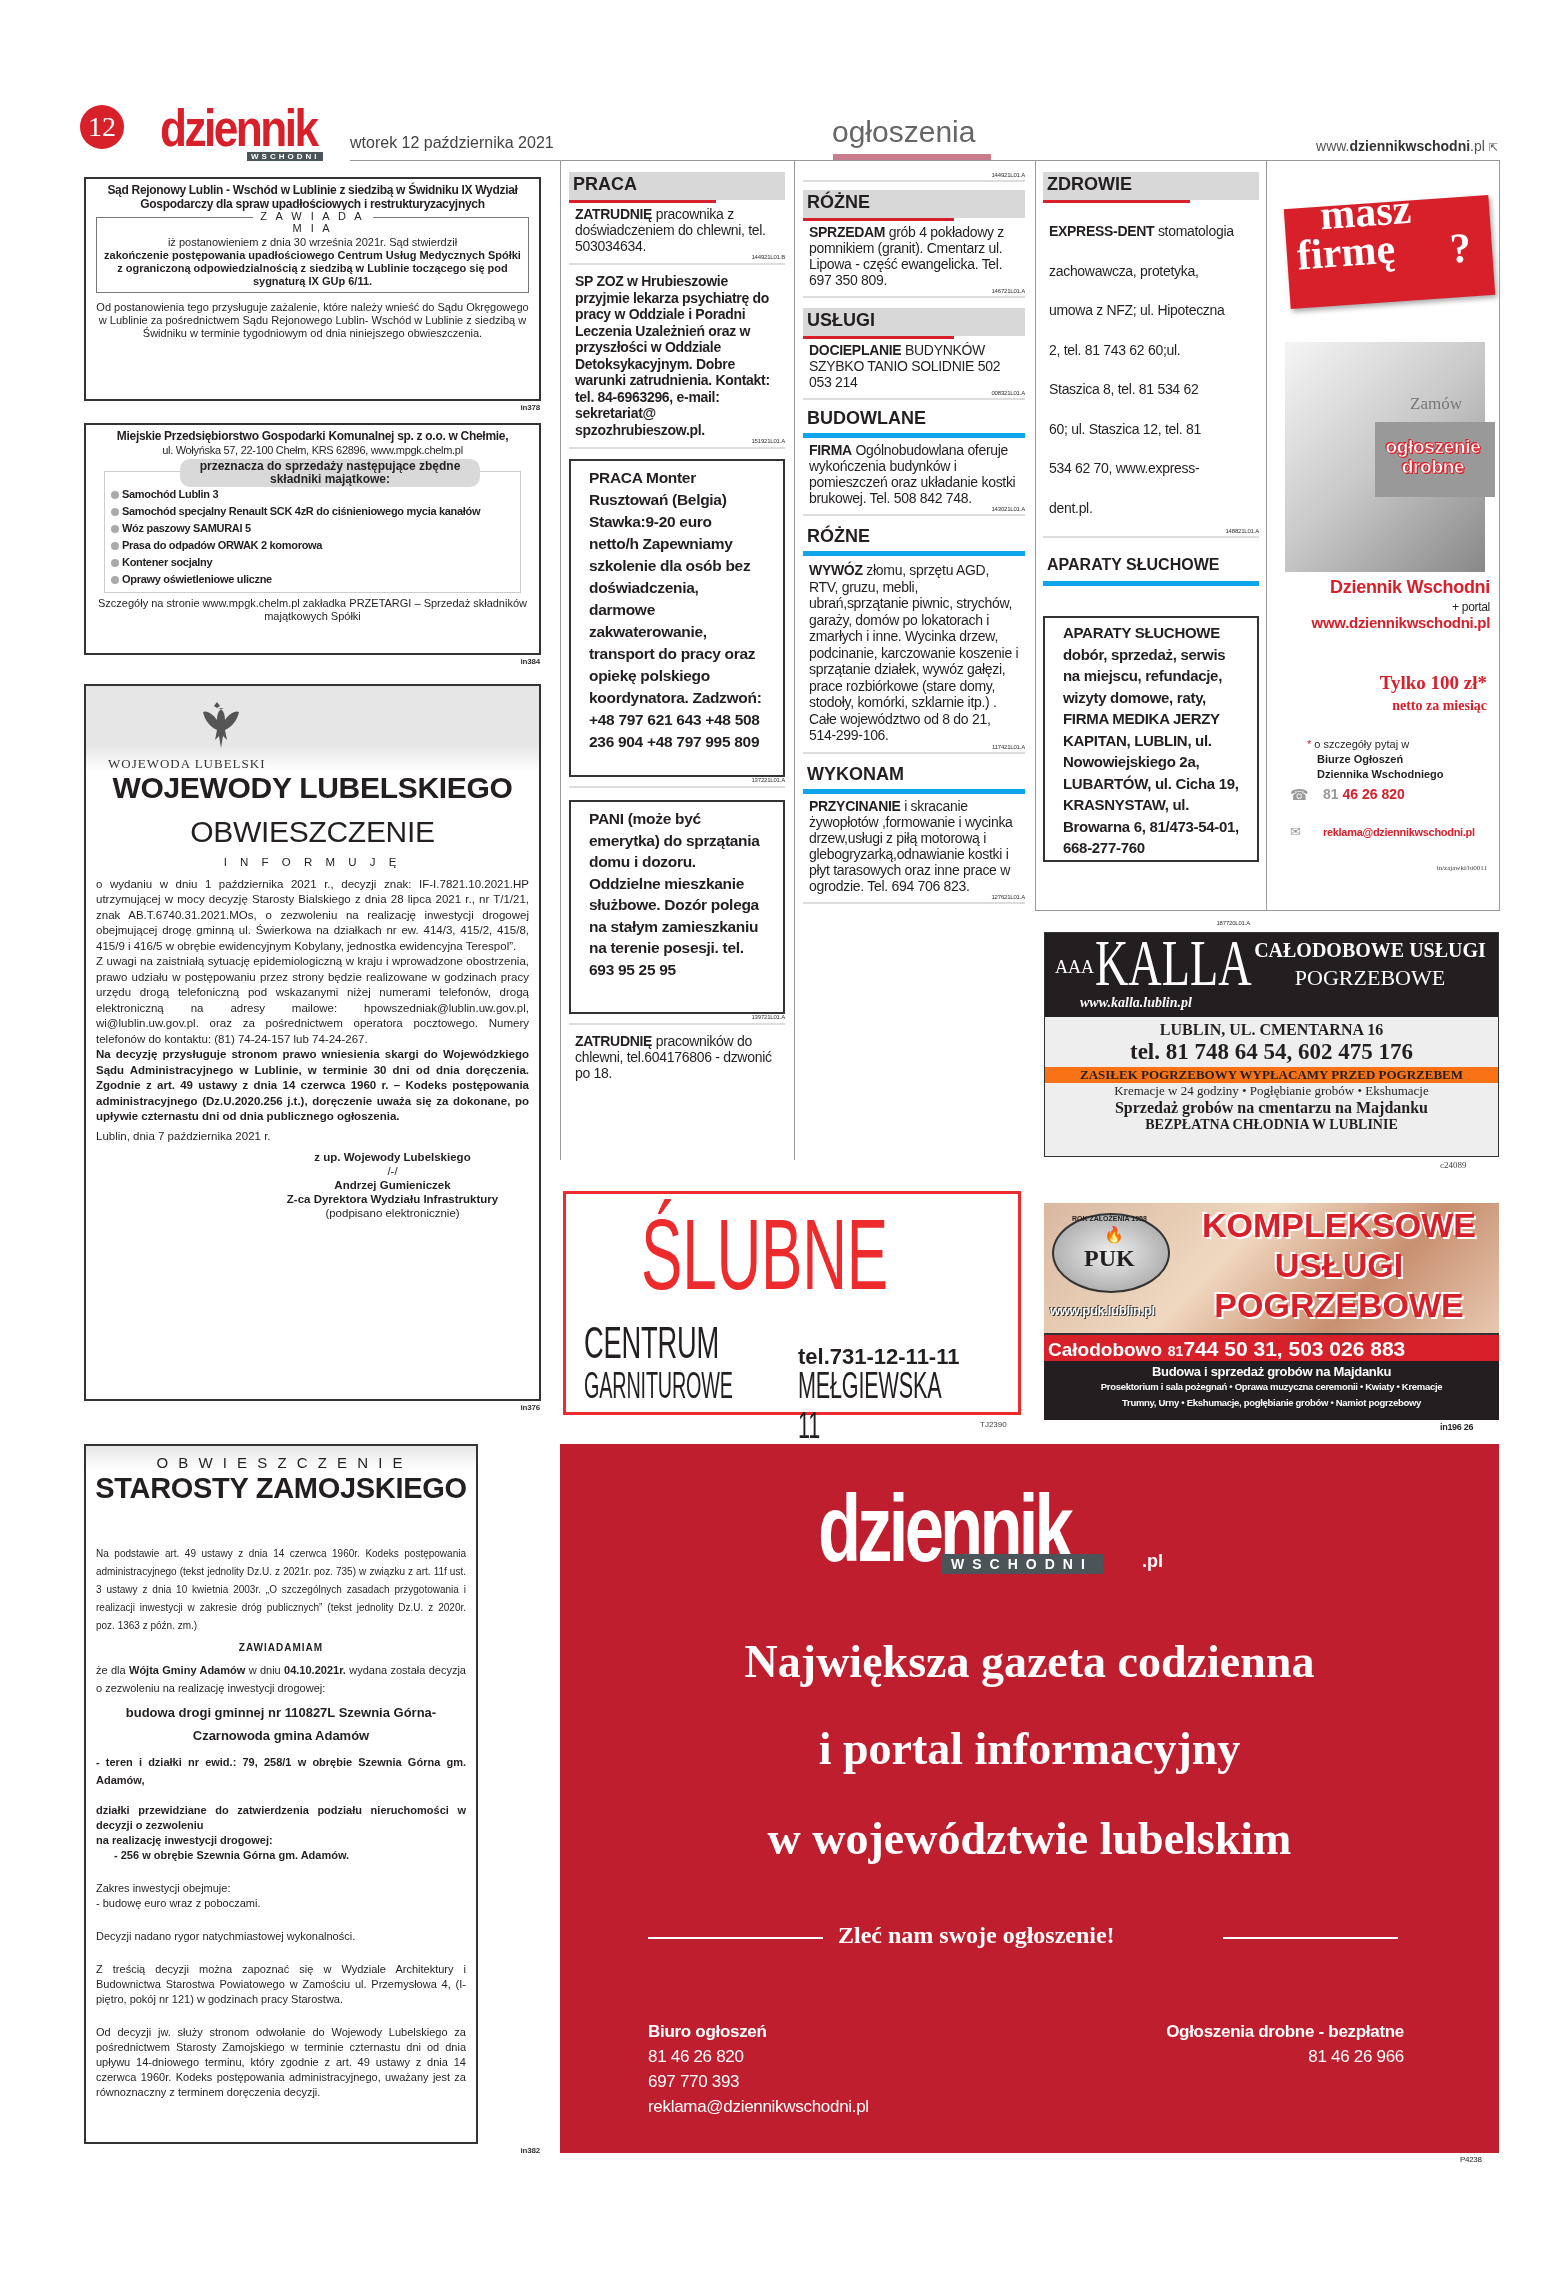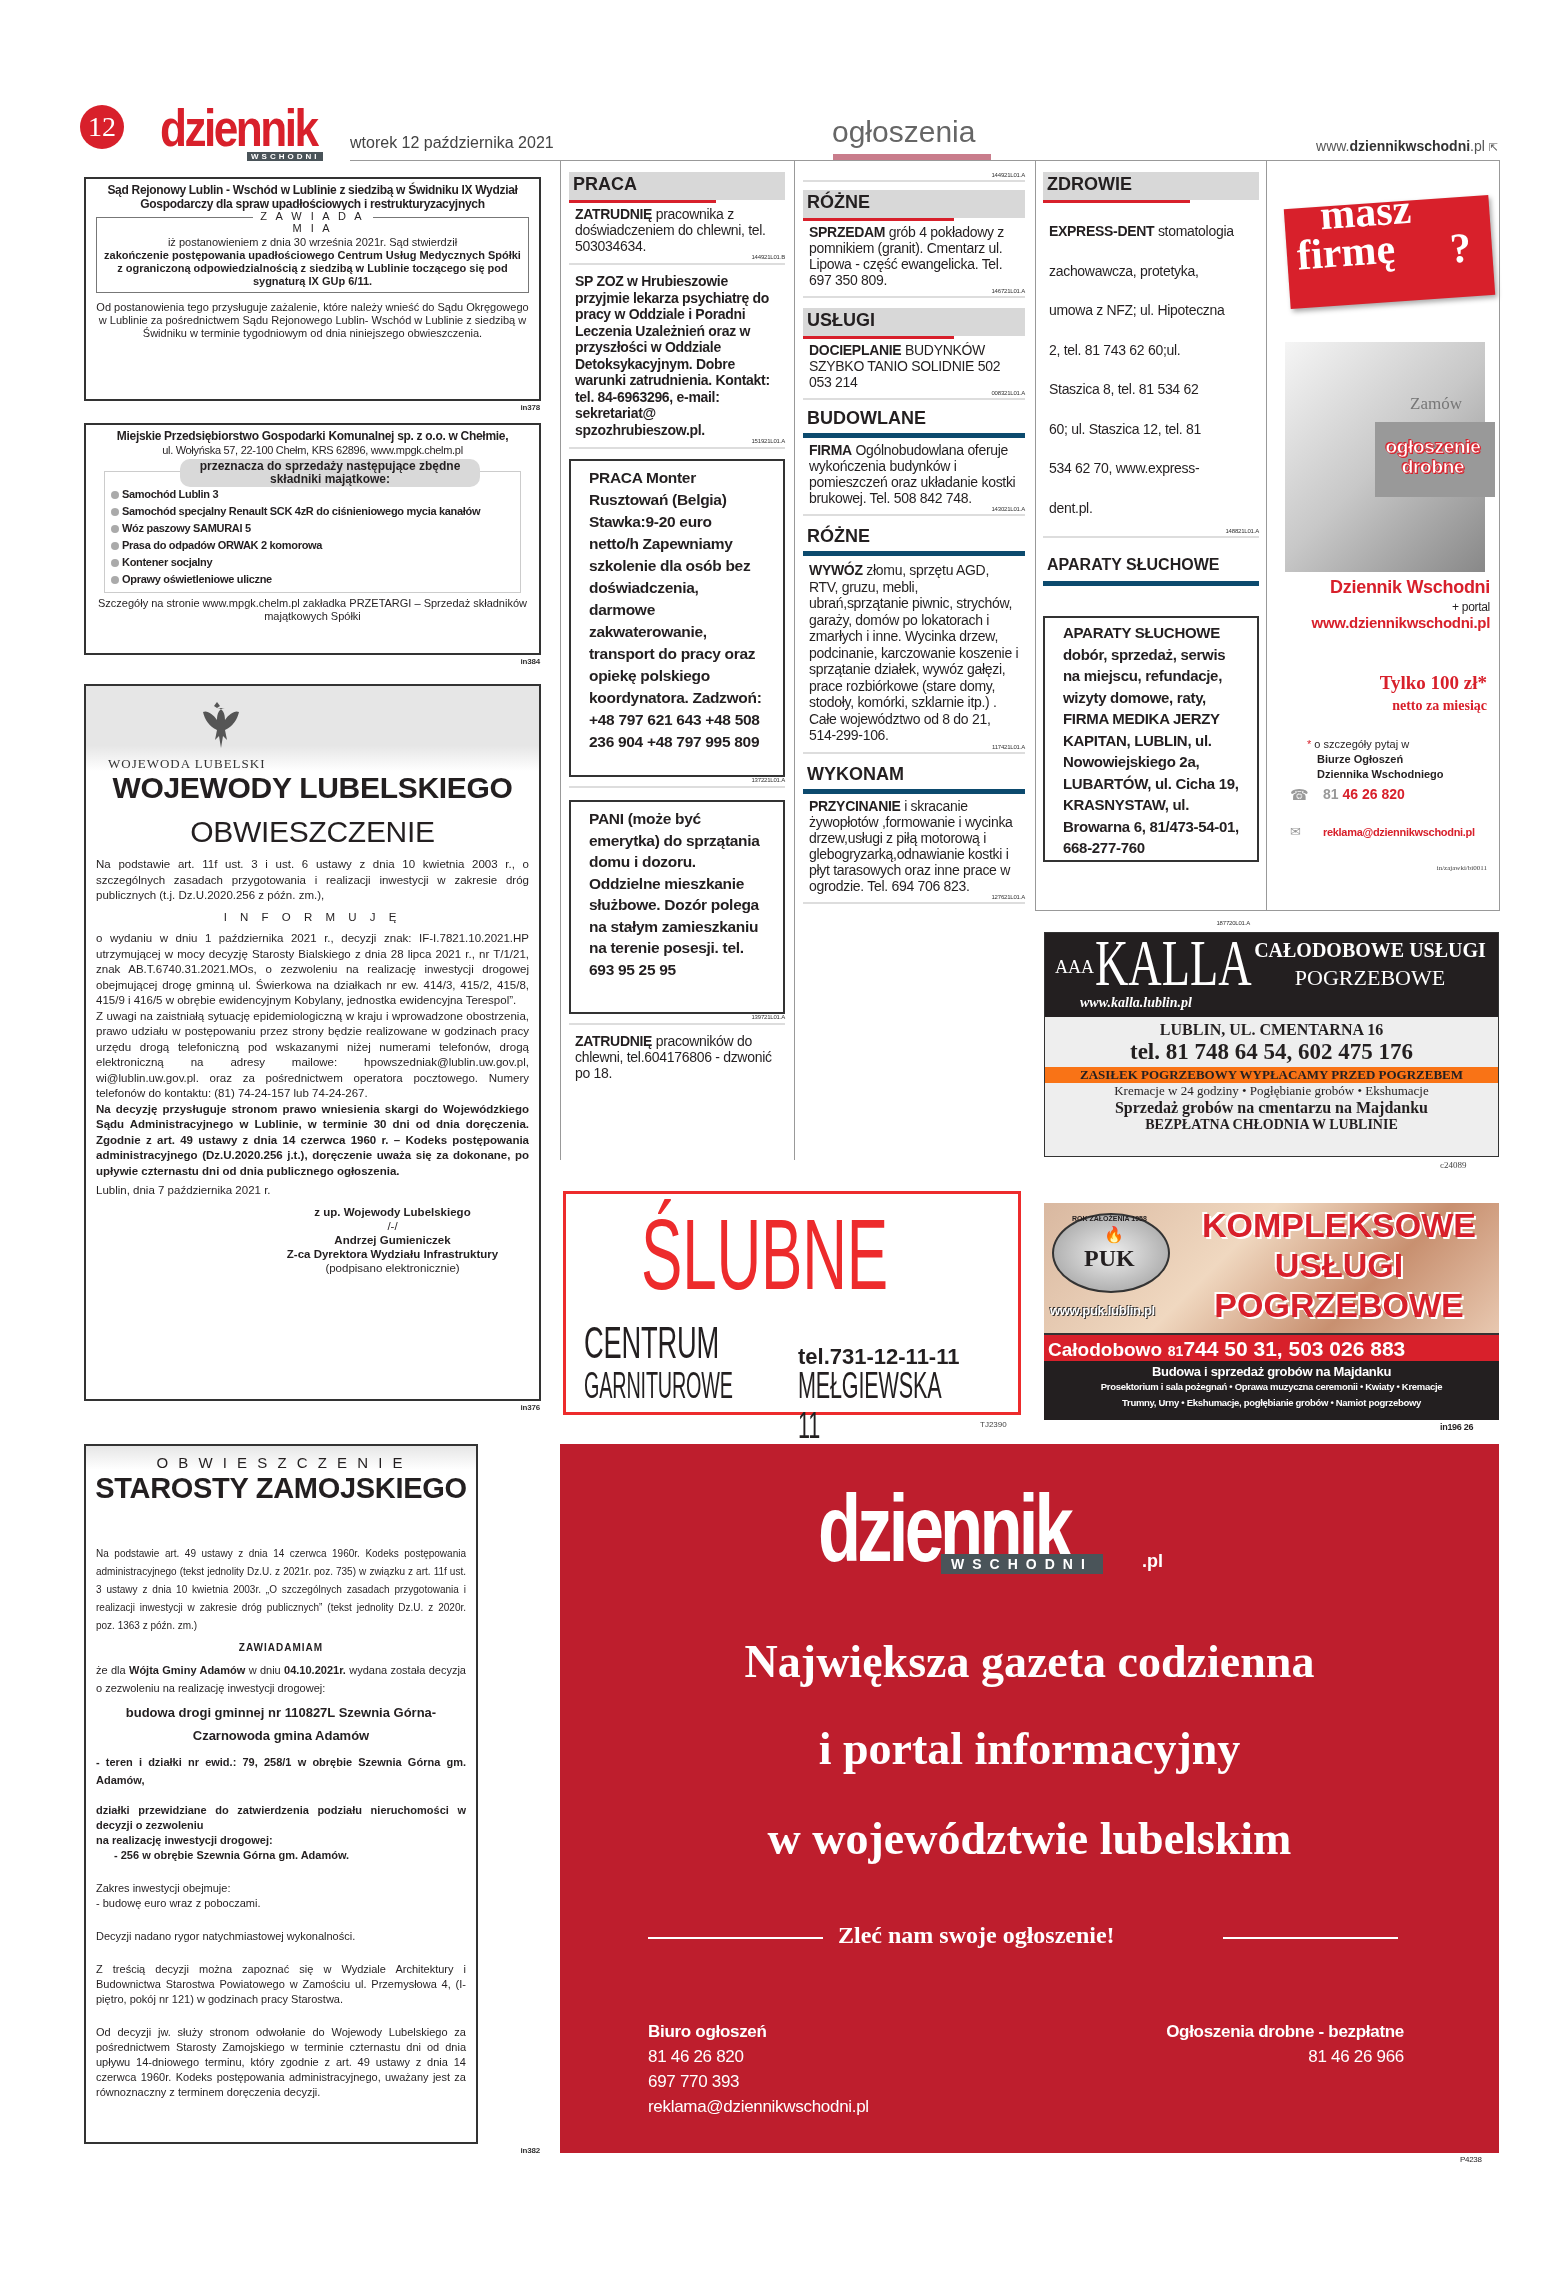--- a/index.html
+++ b/index.html
@@ -21,21 +21,21 @@
 .site-url{right:60px;top:138px;font-size:14px;color:#555}
 .site-url b{color:#333}
 
 .vline{width:1px;background:#999}
 
 .box{border:2px solid #333}
 .center{text-align:center}
 
 .cat-h{font-weight:bold;font-size:18px;background:#d8d8d8;padding:2px 4px;height:28px;position:relative}
 .cat-h::after{content:"";position:absolute;left:0;bottom:-3px;width:68%;height:3px;background:#d8202b}
-.cat-h2{font-weight:bold;font-size:18px;border-bottom:5px solid #0c4a6e;padding:0 4px;height:30px}
+.cat-h2{font-weight:bold;font-size:18px;border-bottom:5px solid #0ea5e9;padding:0 4px;height:30px}
 .ad{font-size:14px;line-height:16px;padding:0 6px}
 .ad b{font-weight:bold}
 
 .banner{left:560px;top:1444px;width:939px;height:709px;background:#be1e2d;color:#fff}
 </style>
 </head>
 <body>
 
 <div class="abs page-num">12</div>
 <div class="abs logo">dziennik</div>
@@ -88,21 +88,20 @@
     <div style="position:absolute;left:108px;top:12px;width:46px;height:54px">
       <svg width="46" height="54" viewBox="0 0 46 54">
           <path d="M23 4 l3 4 l-3 2 l-3-2z M23 10 c6 0 8 6 8 12 c4-6 10-10 14-8 c-2 8-6 14-14 18 l2 10 l-4-4 l-2 12 l-2-12 l-4 4 l2-10 c-8-4-12-10-14-18 c4-2 10 2 14 8 c0-6 2-12 8-12z" fill="#555"></path>
         </svg>
     </div>
     <div class="serif" style="position:absolute;left:22px;top:70px;font-size:13px;letter-spacing:1px;color:#333">WOJEWODA LUBELSKI</div>
   </div>
   <div class="center cond" style="font-size:30px;line-height:34px;font-weight:bold">WOJEWODY LUBELSKIEGO</div>
   <div class="center cond" style="font-size:30px;line-height:34px;margin-top:10px">OBWIESZCZENIE</div>
   <div style="padding:0 10px;font-size:11.5px;line-height:15.5px;text-align:justify">
-    <p style="margin-top:8px">Na podstawie art. 11f ust. 3 i ust. 6 ustawy z dnia 10 kwietnia 2003 r., o szczególnych zasadach przygotowania i realizacji inwestycji w zakresie dróg publicznych (t.j. Dz.U.2020.256 z późn. zm.),</p>
     <p class="center cond" style="letter-spacing:5px;margin:6px 0">I N F O R M U J Ę</p>
     <p>o wydaniu w dniu 1 października 2021 r., decyzji znak: IF-I.7821.10.2021.HP utrzymującej w mocy decyzję Starosty Bialskiego z dnia 28 lipca 2021 r., nr T/1/21, znak AB.T.6740.31.2021.MOs, o zezwoleniu na realizację inwestycji drogowej obejmującej drogę gminną ul. Świerkowa na działkach nr ew. 414/3, 415/2, 415/8, 415/9 i 416/5 w obrębie ewidencyjnym Kobylany, jednostka ewidencyjna Terespol”.</p>
     <p>Z uwagi na zaistniałą sytuację epidemiologiczną w kraju i wprowadzone obostrzenia, prawo udziału w postępowaniu przez strony będzie realizowane w godzinach pracy urzędu drogą telefoniczną pod wskazanymi niżej numerami telefonów, drogą elektroniczną na adresy mailowe: hpowszedniak@lublin.uw.gov.pl, wi@lublin.uw.gov.pl. oraz za pośrednictwem operatora pocztowego. Numery telefonów do kontaktu: (81) 74-24-157 lub 74-24-267.</p>
     <p style="font-weight:bold">Na decyzję przysługuje stronom prawo wniesienia skargi do Wojewódzkiego Sądu Administracyjnego w Lublinie, w terminie 30 dni od dnia doręczenia. Zgodnie z art. 49 ustawy z dnia 14 czerwca 1960 r. – Kodeks postępowania administracyjnego (Dz.U.2020.256 j.t.), doręczenie uważa się za dokonane, po upływie czternastu dni od dnia publicznego ogłoszenia.</p>
     <p style="margin-top:4px">Lublin, dnia 7 października 2021 r.</p>
     <div style="margin-left:160px;text-align:center;margin-top:6px;line-height:14px">
       <div style="font-weight:bold">z up. Wojewody Lubelskiego</div>
       <div>/-/</div>
       <div style="font-weight:bold">Andrzej Gumieniczek</div>
       <div style="font-weight:bold">Z-ca Dyrektora Wydziału Infrastruktury</div>

